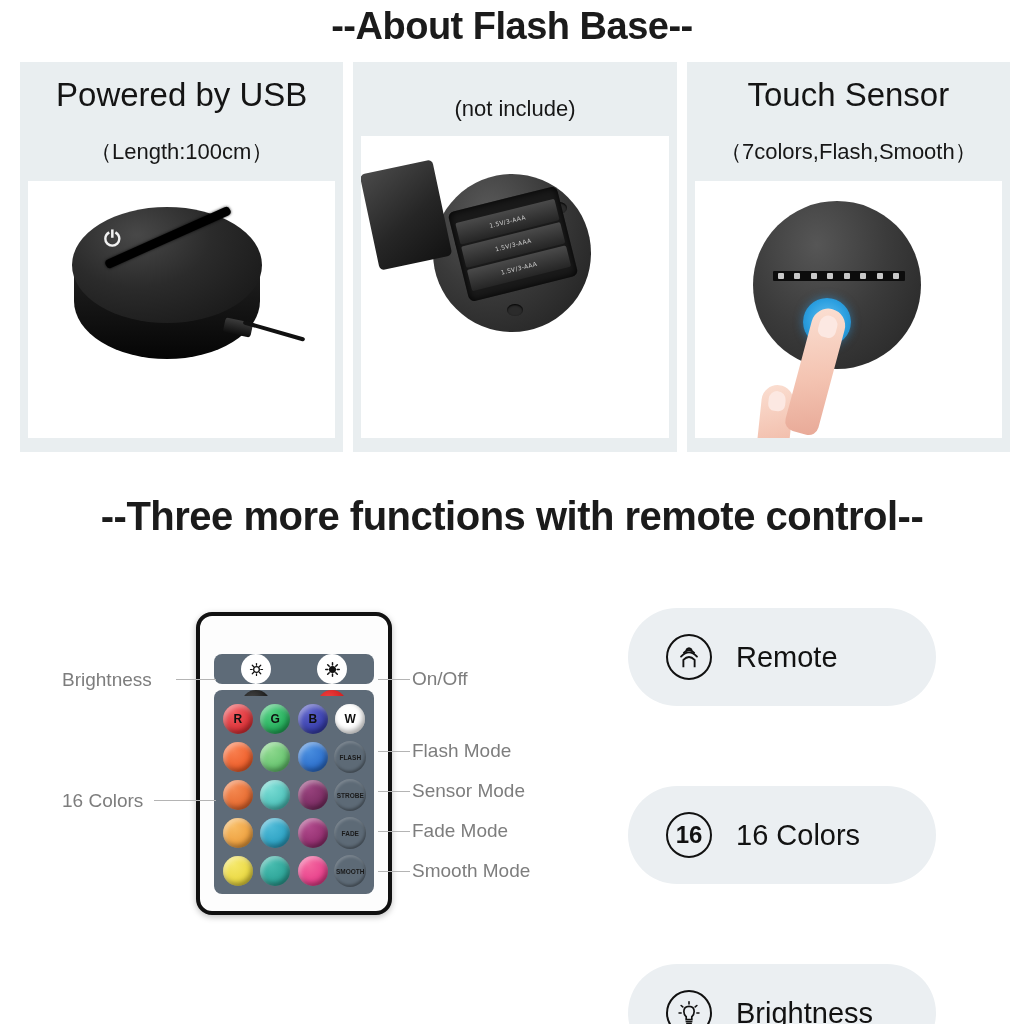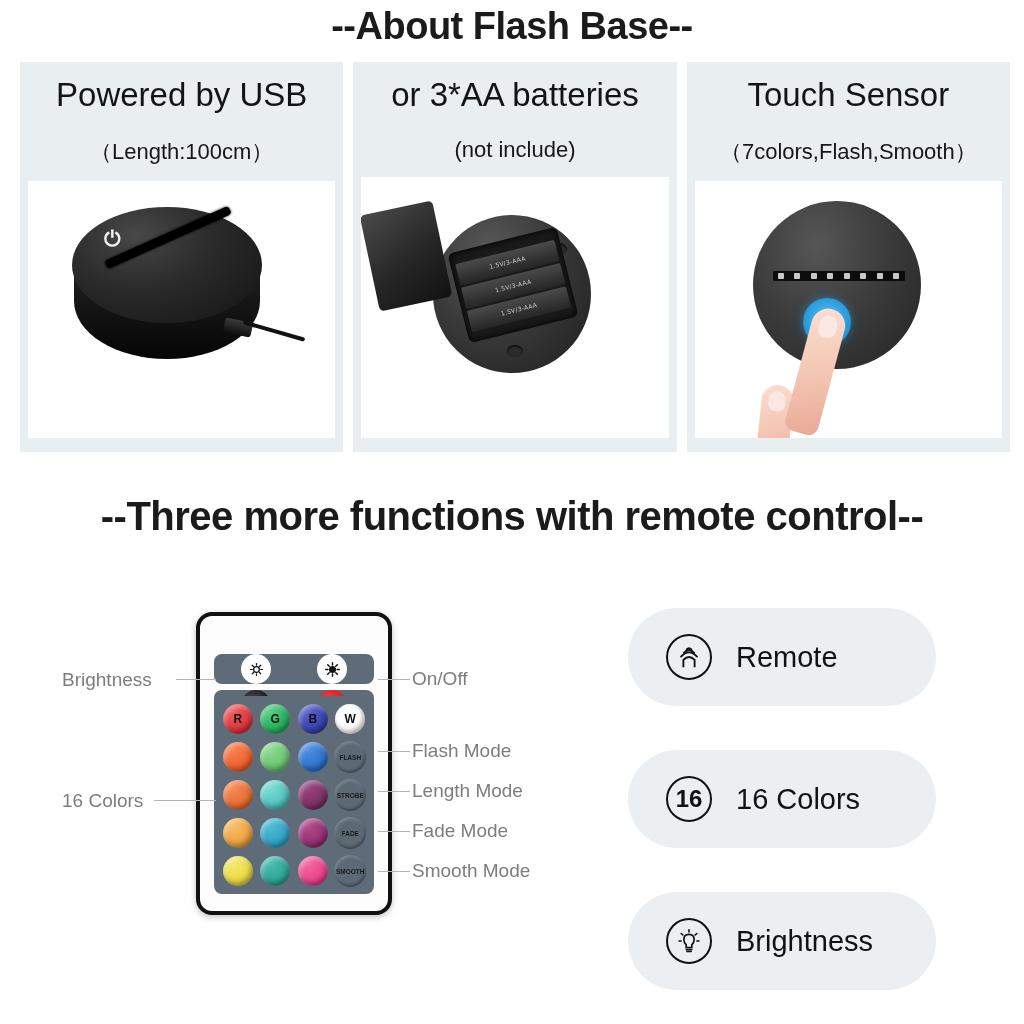--- a/index.html
+++ b/index.html
@@ -210,21 +210,21 @@
     font-size: 19px; color: #7d7d7d; white-space: nowrap;
   }
   .callout.left { text-align: right; }
   .leader {
     position: absolute; height: 1px; background: #b4b4b4;
   }
 
   
   .pills { position: absolute; left: 628px; top: 608px; width: 308px; }
   .pill {
-    height: 98px; margin-bottom: 44px;
+    height: 98px; margin-bottom: 80px;
     background: #ebeff2; border-radius: 49px;
     display: flex; align-items: center; padding-left: 38px; gap: 24px;
   }
   .pill-icon {
     width: 46px; height: 46px; border: 2.6px solid #111; border-radius: 50%;
     display: flex; align-items: center; justify-content: center; flex: 0 0 auto;
     position: relative;
   }
   .pill-label { font-size: 29px; color: #121212; white-space: nowrap; }
   .icon-16 { font-size: 24px; font-weight: 700; color: #111; font-family: "Liberation Sans", sans-serif; }
@@ -245,21 +245,20 @@
         <div class="base1-body"></div>
         <div class="base1-top"></div>
         <div class="base1-slot"></div>
         <div class="base1-power">⏻</div>
         <div class="base1-plug"></div>
         <div class="base1-cable"></div>
       </div>
     </div>
 
     <div class="panel">
-      <div class="panel-title">or 3*AA batteries</div>
       <div class="panel-sub">(not include)</div>
       <div class="photo">
         <div class="base2-body">
           <div class="base2-screw" style="left:22px; top:62px;"></div>
           <div class="base2-screw" style="left:118px; top:28px;"></div>
           <div class="base2-screw" style="left:74px; top:130px;"></div>
         </div>
         <div class="base2-cavity">
           <div class="base2-cell" style="top:12px;">1.5V/3-AAA</div>
           <div class="base2-cell" style="top:36px;">1.5V/3-AAA</div>
@@ -373,21 +372,21 @@
   <div class="callout left" style="left:62px; top:790px;">16 Colors</div>
   <div class="leader" style="left:154px; top:800px; width:62px;"></div>
 
   <div class="leader" style="left:378px; top:679px; width:32px;"></div>
   <div class="callout" style="left:412px; top:668px;">On/Off</div>
 
   <div class="leader" style="left:378px; top:751px; width:32px;"></div>
   <div class="callout" style="left:412px; top:740px;">Flash Mode</div>
 
   <div class="leader" style="left:378px; top:791px; width:32px;"></div>
-  <div class="callout" style="left:412px; top:780px;">Length Mode</div>
+  <div class="callout" style="left:412px; top:780px;">Sensor Mode</div>
 
   <div class="leader" style="left:378px; top:831px; width:32px;"></div>
   <div class="callout" style="left:412px; top:820px;">Fade Mode</div>
 
   <div class="leader" style="left:378px; top:871px; width:32px;"></div>
   <div class="callout" style="left:412px; top:860px;">Smooth Mode</div>
 
   <div class="pills">
 
     <div class="pill">

